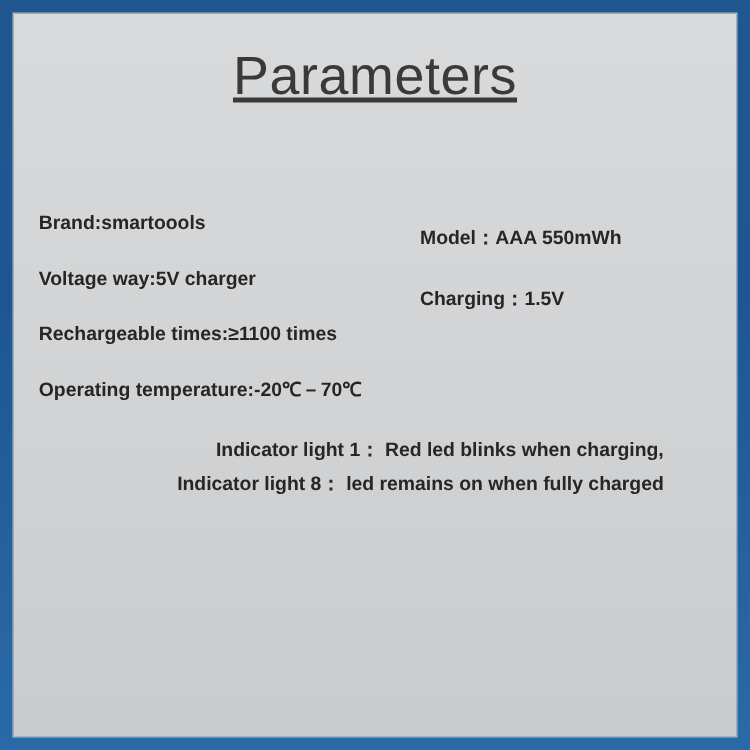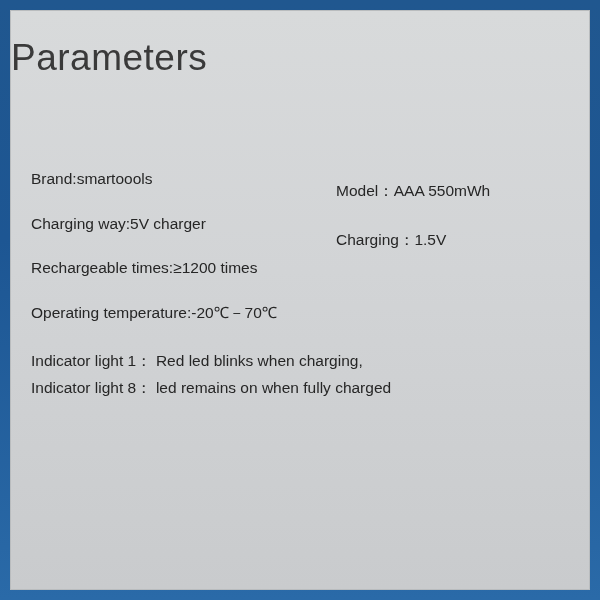--- a/index.html
+++ b/index.html
@@ -29,31 +29,34 @@
     height: 580px;
     background: linear-gradient(180deg, #d8dadb 0%, #d2d4d6 45%, #c9cbcd 100%);
     box-sizing: border-box;
     border: 1px solid #b9bcbe;
   }
   .title {
     position: absolute;
     top: 26px;
     left: 0;
     width: 100%;
-    font-size: 37px;
+    text-align: center;
+    font-size: 43px;
     color: #3a3a3a;
     font-weight: normal;
     letter-spacing: 0.5px;
+    text-decoration: underline;
   }
   .content {
     position: absolute;
     top: 160px;
     left: 0;
     width: 100%;
     height: 270px;
+    font-weight: bold;
   }
   .col-left {
     position: absolute;
     left: 20px;
     top: 0;
     width: 320px;
   }
   .col-right {
     position: absolute;
     left: 325px;
@@ -70,39 +73,40 @@
     margin-bottom: 29px;
   }
   .col-right .line {
     margin-bottom: 33px;
   }
   .footer-block {
     position: absolute;
     left: 20px;
     top: 182px;
     width: 500px;
+    text-align: right;
   }
   .footer-block .line {
     margin-bottom: 11px;
   }
 </style>
 </head>
 <body>
 
 <div class="outer-frame">
   <div class="panel">
 
     <div class="title">Parameters</div>
 
     <div class="content">
 
       <div class="col-left">
         <div class="line">Brand:smartoools</div>
-        <div class="line">Charging way:5V charger</div>
-        <div class="line">Rechargeable times:≥1200 times</div>
+        <div class="line">Voltage way:5V charger</div>
+        <div class="line">Rechargeable times:≥1100 times</div>
         <div class="line">Operating  temperature:-20℃－70℃</div>
       </div>
 
       <div class="col-right">
         <div class="line">Model：AAA  550mWh</div>
         <div class="line">Charging：1.5V</div>
       </div>
 
       <div class="footer-block">
         <div class="line">Indicator light  1： Red led blinks when charging,</div>

